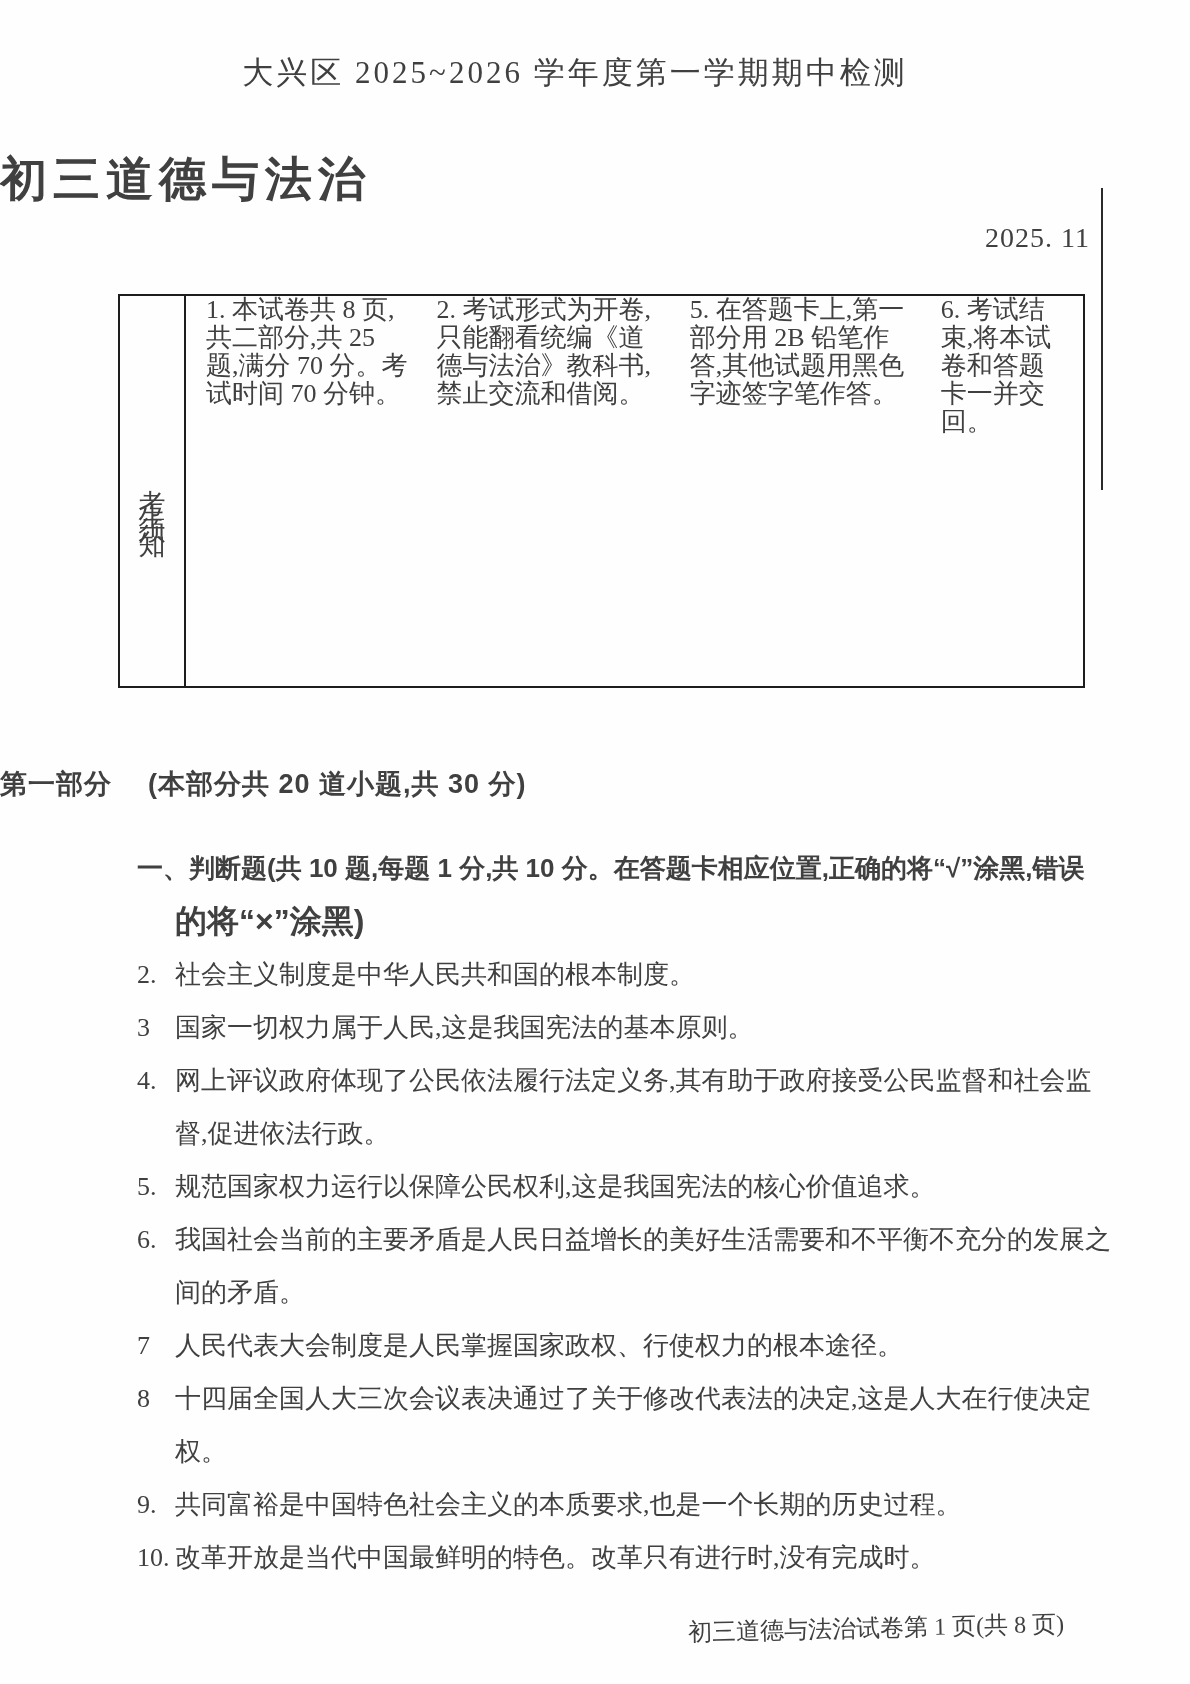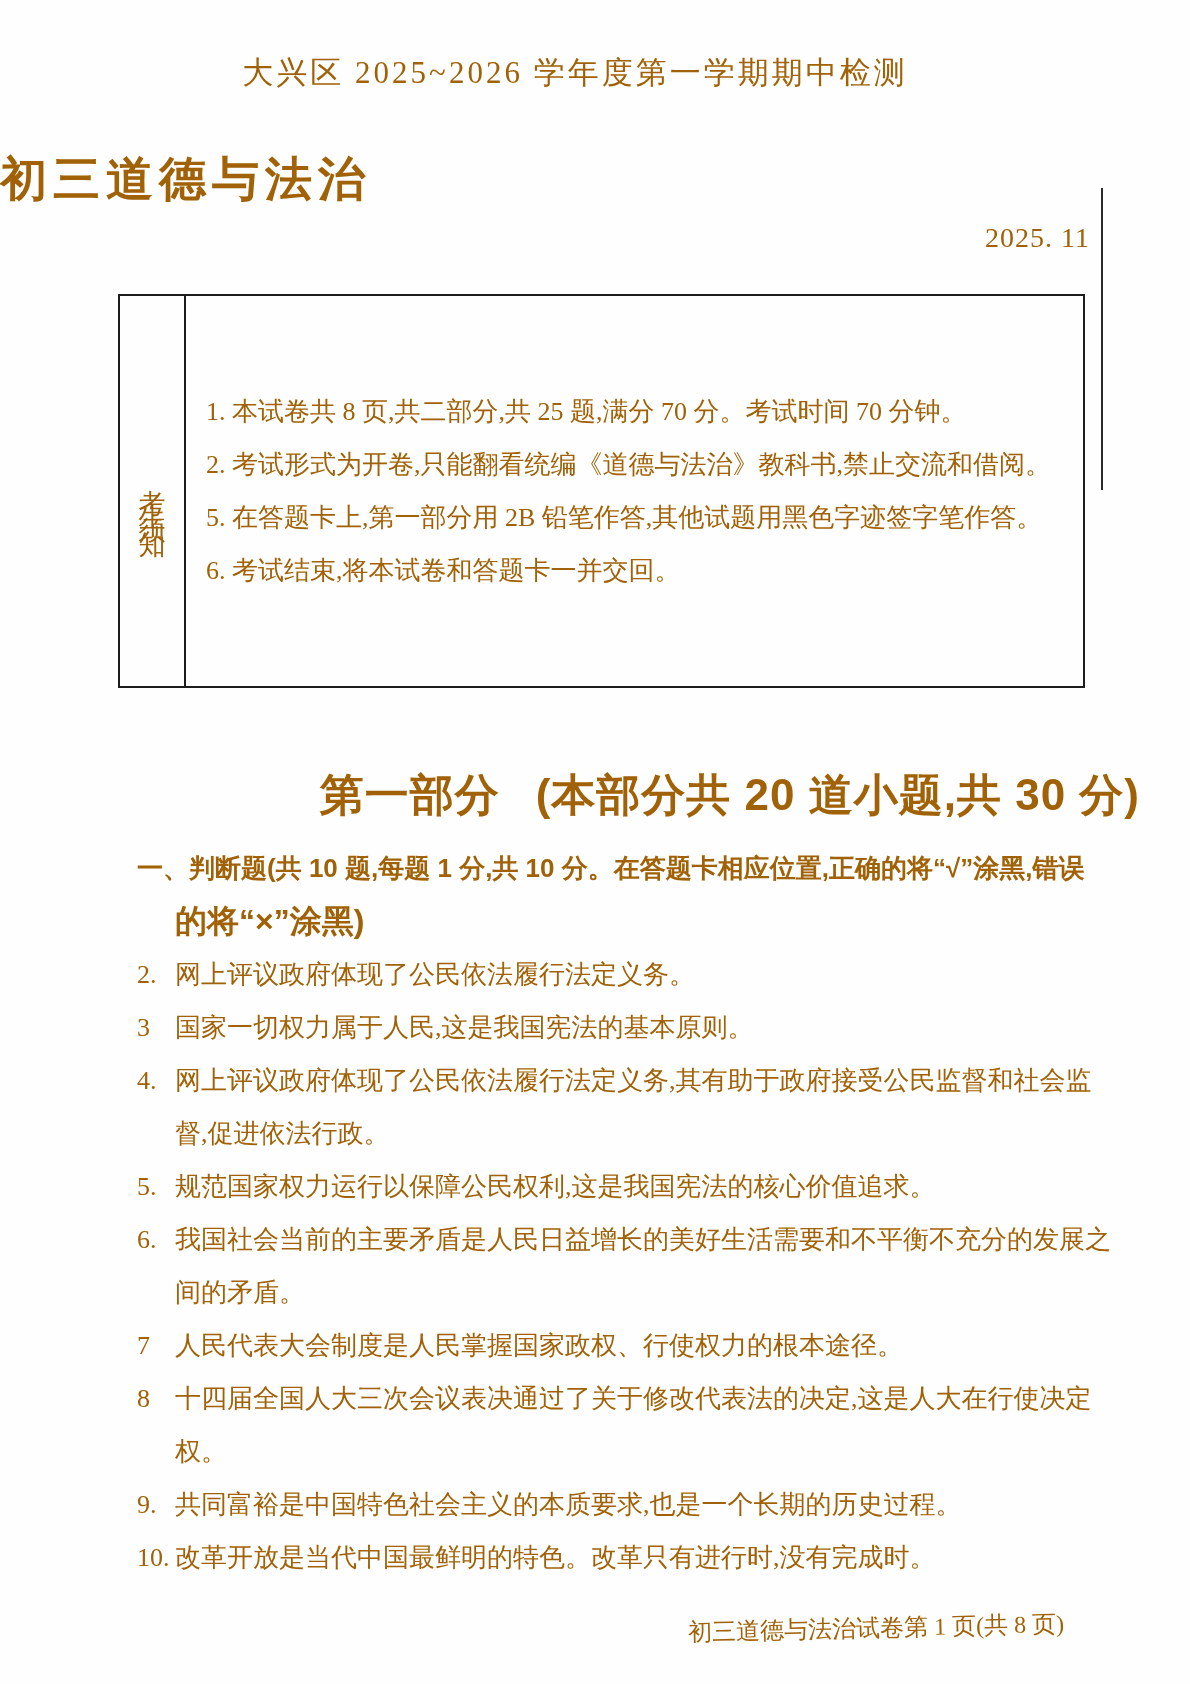--- a/index.html
+++ b/index.html
@@ -1,21 +1,21 @@
 <!DOCTYPE html>
 <html><head>
 <meta charset="utf-8">
 <style>
   html,body { margin:0; padding:0; background:#e8e8e8; }
   .page {
     position:relative;
     width:1190px; height:1684px;
     margin:0 auto;
     background:#fefefe;
-    color:#a16207;
+    color:#404040;
     overflow:hidden;
     font-family:"Liberation Serif","DejaVu Serif",serif;
   }
   .serif { font-family:"Liberation Serif","DejaVu Serif",serif; }
   .hei   { font-family:"Liberation Sans","DejaVu Sans",sans-serif; font-weight:bold; }
 
   .exam-session {
     position:absolute; top:52px; left:0; width:1150px;
     text-align:center; font-size:31px; letter-spacing:3px;
   }
@@ -37,28 +37,28 @@
     border:2px solid #1d1d1d;
     display:flex;
   }
   .notice-side {
     width:64px; border-right:2px solid #1d1d1d;
     display:flex; align-items:center; justify-content:center;
     writing-mode:vertical-rl; text-orientation:upright;
     font-size:27px; letter-spacing:14px; padding-top:10px;
   }
   .notice-items {
-    flex:1; display:flex; flex-direction:column; justify-content:center;
+    flex:1; display:flex; flex-direction:row; justify-content:center;
     padding:0 14px 0 20px; gap:25px; font-size:26px;
   }
   .notice-items p { margin:0; line-height:28px; }
 
   .part-heading {
     position:absolute; top:766px; left:0; width:1140px;
-    text-align:right; font-size:44px; letter-spacing:1px;
+    text-align:left; font-size:27px; letter-spacing:1px;
   }
   .part-heading .ph-gap { display:inline-block; width:36px; }
 
   .qa-block {
     position:absolute; left:108px; top:842px; width:982px;
     font-size:26px; line-height:53px;margin-left:29px;
   }
   .sec-title-line1 { font-size:26px; }
   .sec-title-line2 { font-size:32px; padding-left:38px; }
   .q { margin:0; padding-left:38px; text-indent:-38px; }
@@ -93,21 +93,21 @@
   </div>
 
   <div class="part-heading hei">
     <span>第一部分</span><span class="ph-gap"></span><span>(本部分共 20 道小题,共 30 分)</span>
   </div>
 
   <div class="qa-block serif">
     <div class="sec-title-line1 hei">一、判断题(共 10 题,每题 1 分,共 10 分。在答题卡相应位置,正确的将“√”涂黑,错误</div>
     <div class="sec-title-line2 hei">的将“×”涂黑)</div>
 
-    <p class="q"><span class="qnum">2.</span><span>网上评议政府体现了公民依法履行法定义务。</span></p>
+    <p class="q"><span class="qnum">2.</span><span>社会主义制度是中华人民共和国的根本制度。</span></p>
     <p class="q"><span class="qnum">3</span><span>国家一切权力属于人民,这是我国宪法的基本原则。</span></p>
     <p class="q"><span class="qnum">4.</span><span>网上评议政府体现了公民依法履行法定义务,其有助于政府接受公民监督和社会监督,促进依法行政。</span></p>
     <p class="q"><span class="qnum">5.</span><span>规范国家权力运行以保障公民权利,这是我国宪法的核心价值追求。</span></p>
     <p class="q"><span class="qnum">6.</span><span>我国社会当前的主要矛盾是人民日益增长的美好生活需要和不平衡不充分的发展之间的矛盾。</span></p>
     <p class="q"><span class="qnum">7</span><span>人民代表大会制度是人民掌握国家政权、行使权力的根本途径。</span></p>
     <p class="q"><span class="qnum">8</span><span>十四届全国人大三次会议表决通过了关于修改代表法的决定,这是人大在行使决定权。</span></p>
     <p class="q"><span class="qnum">9.</span><span>共同富裕是中国特色社会主义的本质要求,也是一个长期的历史过程。</span></p>
     <p class="q"><span class="qnum">10.</span><span>改革开放是当代中国最鲜明的特色。改革只有进行时,没有完成时。</span></p>
   </div>
 

